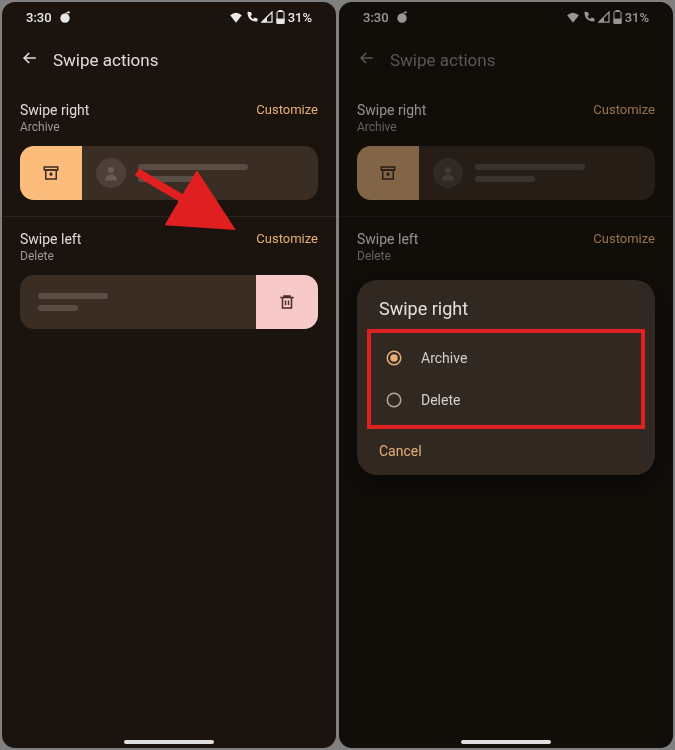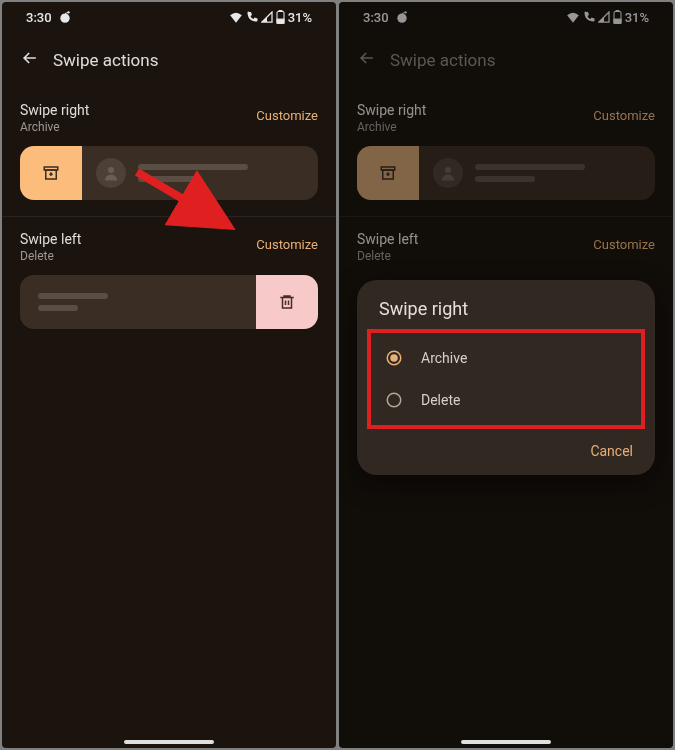--- a/index.html
+++ b/index.html
@@ -12,21 +12,21 @@
       background: #808080;
       width: 675px;
       height: 750px;
       display: flex;
       gap: 3px;
       padding: 2px;
     }
     .phone {
       flex: 1;
       background: #1b140e;
-      border-radius: 4px;
+      border-radius: 13px;
       position: relative;
       overflow: hidden;
     }
     .status-bar {
       display: flex;
       justify-content: space-between;
       align-items: center;
       padding: 8px 24px;
       color: #e8e8e8;
       font-size: 13px;
@@ -82,21 +82,20 @@
       font-size: 14px;
     }
     .section-subtitle {
       color: #9e9690;
       font-size: 12px;
       margin-top: 2px;
     }
     .customize-link {
       color: #e8b077;
       font-size: 13px;
-      margin-top: 6px;
     }
     .preview-card {
       margin-top: 12px;
       border-radius: 14px;
       background: #3a2d23;
       height: 54px;
       display: flex;
       align-items: center;
       overflow: hidden;
     }
@@ -203,22 +202,21 @@
     .radio {
       width: 18px;
       height: 18px;
     }
     .option-label {
       color: #d6cfc9;
       font-size: 14px;
     }
     .dialog-actions {
       display: flex;
-      justify-content: flex-end;
-      padding: 14px 22px 6px 36px;
+      padding: 14px 22px 6px 22px;
     }
     .cancel-btn {
       color: #e8b077;
       font-size: 14px;
     }
     .dimmed-content .header-title,
     .dimmed-content .back-arrow {
       color: #8a847e;
     }
     .nav-bar {

